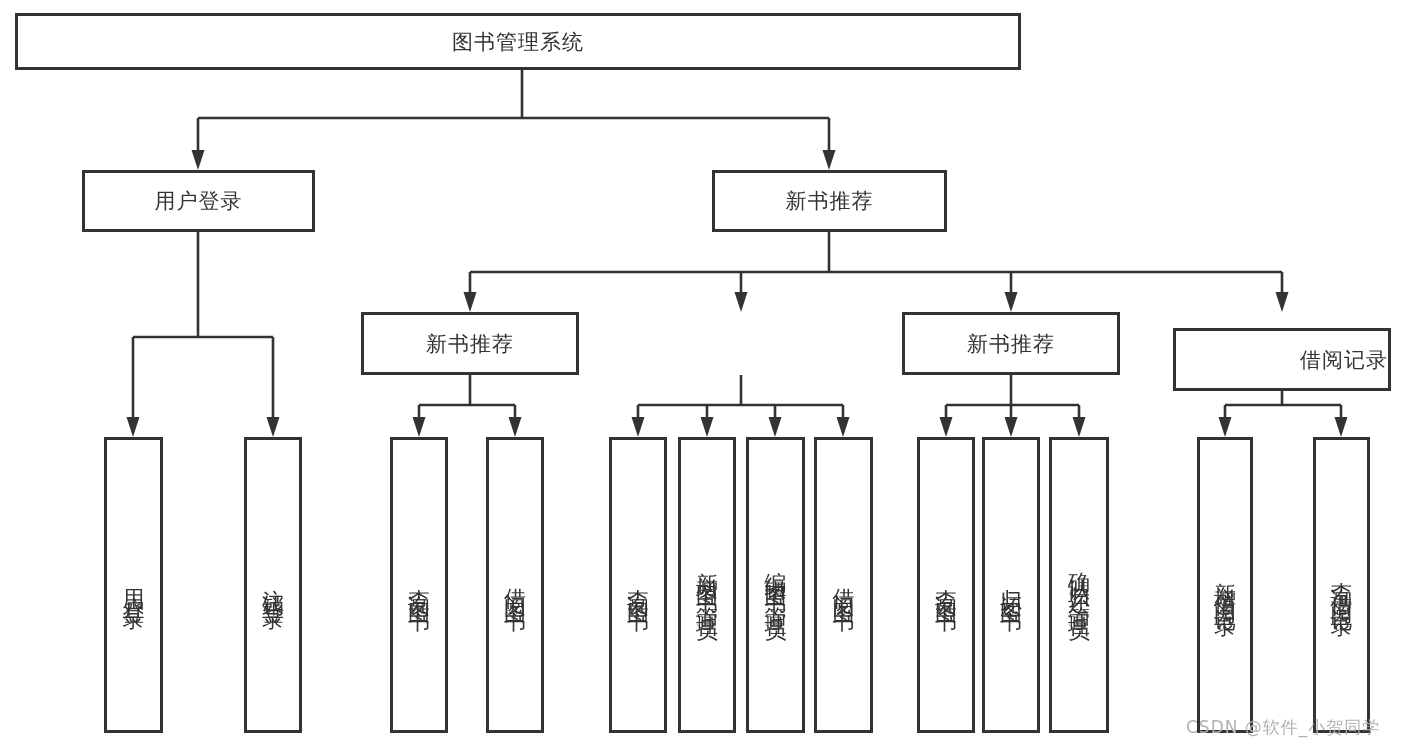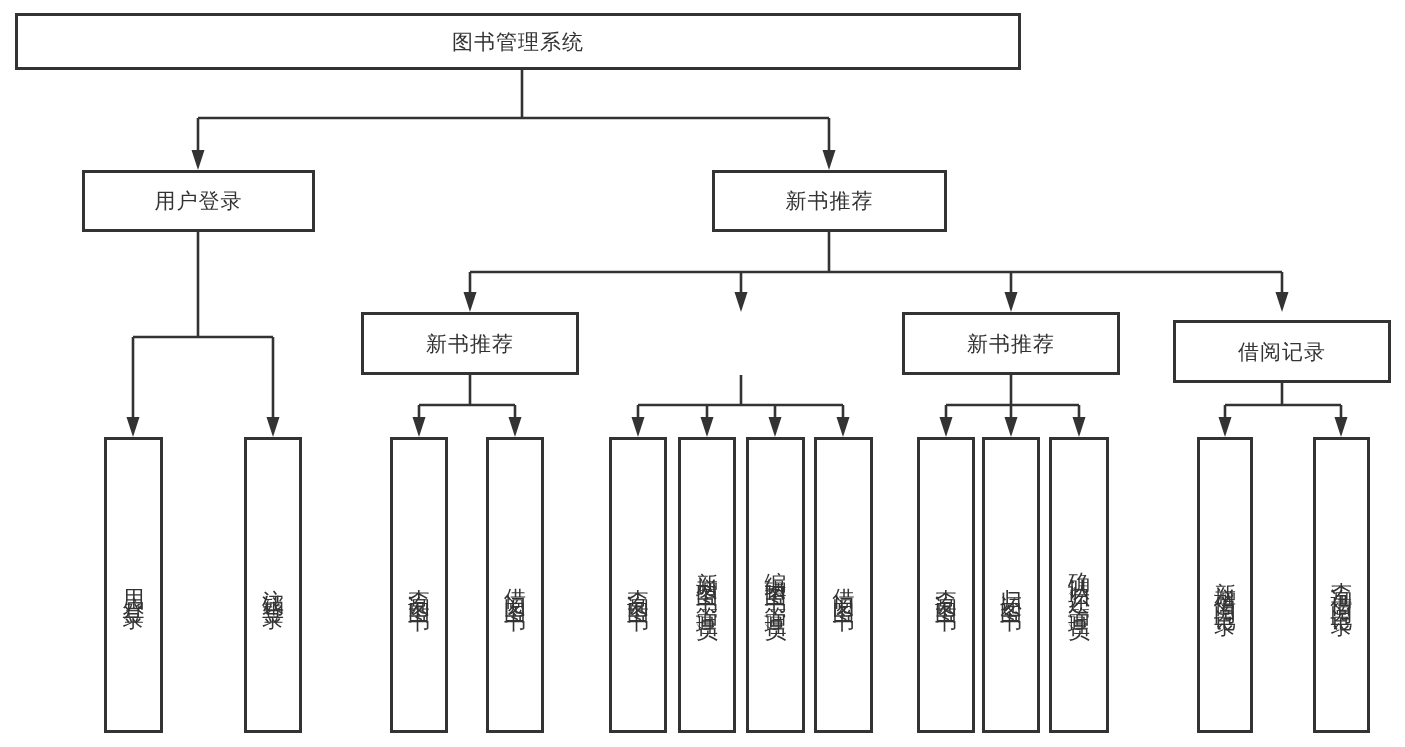--- a/index.html
+++ b/index.html
@@ -101,21 +101,21 @@
   <div class="box" style="left:712px; top:170px; width:235px; height:62px;">
     <span>新书推荐</span>
   </div>
 
   <div class="box" style="left:361px; top:312px; width:218px; height:63px;">
     <span>新书推荐</span>
   </div>
   <div class="box" style="left:902px; top:312px; width:218px; height:63px;">
     <span>新书推荐</span>
   </div>
-  <div class="box" style="left:1173px; top:320px; width:218px; height:63px;">
+  <div class="box" style="left:1173px; top:328px; width:218px; height:63px;justify-content:flex-end;">
     <span>借阅记录</span>
   </div>
 
   <div class="box vbox" style="left:104px; top:437px; width:59px; height:296px;">
     <span>用户登录</span>
   </div>
   <div class="box vbox" style="left:244px; top:437px; width:58px; height:296px;">
     <span>注销登录</span>
   </div>
 
@@ -149,14 +149,15 @@
     <span>确认归还（管理员）</span>
   </div>
 
   <div class="box vbox" style="left:1197px; top:437px; width:56px; height:296px;">
     <span>新增借阅记录</span>
   </div>
   <div class="box vbox" style="left:1313px; top:437px; width:57px; height:296px;">
     <span>查询借阅记录</span>
   </div>
 
+  <div class="watermark">CSDN @软件_小贺同学</div>
 
 </div>
 
 </body></html>

